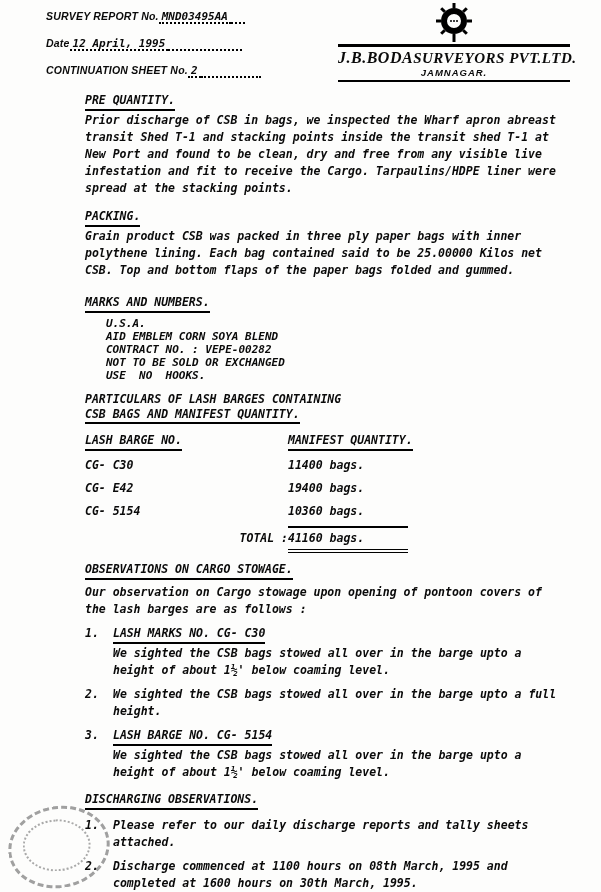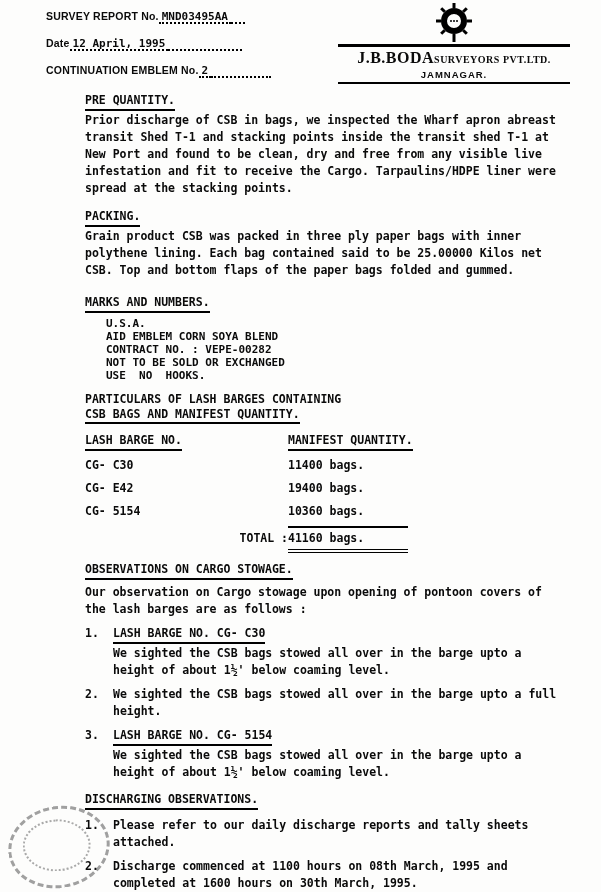--- a/index.html
+++ b/index.html
@@ -1,35 +1,35 @@
 <!DOCTYPE html>
 <html><head>
 <meta charset="utf-8">
 <style>
   html,body{margin:0;padding:0;background:#e8e8e8;}
   #page{
     position:relative;width:601px;height:892px;background:#fdfdfc;
-    font-family:"DejaVu Sans Mono",monospace;color:#0a0a0a;overflow:hidden;
+    font-family:"DejaVu Sans Mono",monospace;color:#0a0a0a;overflow:hidden;font-style:italic;
   }
   
   .hdr-left{position:absolute;left:46px;top:10px;width:290px;
     font-family:"Liberation Sans",sans-serif;font-weight:700;font-size:10.5px;}
   .hdr-line{margin-bottom:13px;white-space:nowrap;}
   .hdr-label{letter-spacing:.2px;}
   .dotfill{display:inline-block;border-bottom:2px dotted #000;line-height:11px;
     font-family:"DejaVu Sans Mono",monospace;font-weight:700;font-size:11px;padding:0 3px;}
   .dots-tail{display:inline-block;border-bottom:2px dotted #000;height:9px;vertical-align:bottom;}
   
   .logo{position:absolute;left:338px;top:2px;width:232px;text-align:center;}
   .logo .emblem{display:block;margin:0 auto;}
   .rule{height:0;border-top:3px solid #000;}
   .rule2{height:0;border-top:2px solid #000;margin-top:2px;}
   .logo-name{font-family:"Liberation Serif",serif;font-weight:700;font-size:16px;
     letter-spacing:.5px;line-height:18px;margin-top:2px;white-space:nowrap;}
-  .logo-name .suffix{font-size:10px;}
+  .logo-name .suffix{font-size:15px;}
   .logo-city{font-family:"Liberation Sans",sans-serif;font-weight:700;font-size:9.5px;
     letter-spacing:1px;margin:0 0 2px 0;}
   
   .doc{position:absolute;left:85px;top:92px;width:478px;
     font-size:11.5px;font-weight:700;line-height:17px;letter-spacing:0;}
   .h{display:inline-block;border-bottom:2px solid #000;padding-bottom:0px;
     font-size:11.5px;font-weight:700;}
   .sec{margin:0;}
   .para{margin:1px 0 0 0;text-align:left;}
   .tight{line-height:13px;font-size:11px;}
@@ -61,21 +61,21 @@
 <div id="page">
 
   <div class="hdr-left">
     <div class="hdr-line">
       <span class="hdr-label">SURVEY REPORT No.</span><span class="dotfill">MND03495AA</span><span class="dots-tail" style="width:14px"></span>
     </div>
     <div class="hdr-line">
       <span class="hdr-label">Date</span><span class="dotfill">12 April, 1995</span><span class="dots-tail" style="width:74px"></span>
     </div>
     <div class="hdr-line">
-      <span class="hdr-label">CONTINUATION EMBLEM No.</span><span class="dotfill">2</span><span class="dots-tail" style="width:60px"></span>
+      <span class="hdr-label">CONTINUATION SHEET No.</span><span class="dotfill">2</span><span class="dots-tail" style="width:60px"></span>
     </div>
   </div>
 
   <div class="logo">
     <svg class="emblem" width="46" height="42" viewBox="-23 -19 46 42">
       <circle r="10" fill="none" stroke="#000" stroke-width="6"></circle>
       <g stroke="#000" stroke-width="3">
         <line x1="0" y1="-13" x2="0" y2="-18"></line>
         <line x1="0" y1="13" x2="0" y2="21"></line>
         <line x1="-13" y1="0" x2="-18" y2="0"></line>
@@ -146,21 +146,21 @@
       </div>
     </div>
 
     <div class="sec" style="margin-top:8px">
       <span class="h">OBSERVATIONS ON CARGO STOWAGE.</span>
       <div class="para" style="margin-top:4px">Our observation on Cargo stowage upon opening of pontoon covers of the lash barges are as follows :</div>
 
       <div class="li">
         <div class="num">1.</div>
         <div class="li-body">
-          <span class="title">LASH BARGE NO. CG- C30</span>
+          <span class="title">LASH MARKS NO. CG- C30</span>
           <div>We sighted the CSB bags stowed all over in the barge upto a height of about 1½' below coaming level.</div>
         </div>
       </div>
       <div class="li">
         <div class="num">2.</div>
         <div class="li-body">
           <div>We sighted the CSB bags stowed all over in the barge upto a full height.</div>
         </div>
       </div>
       <div class="li">

